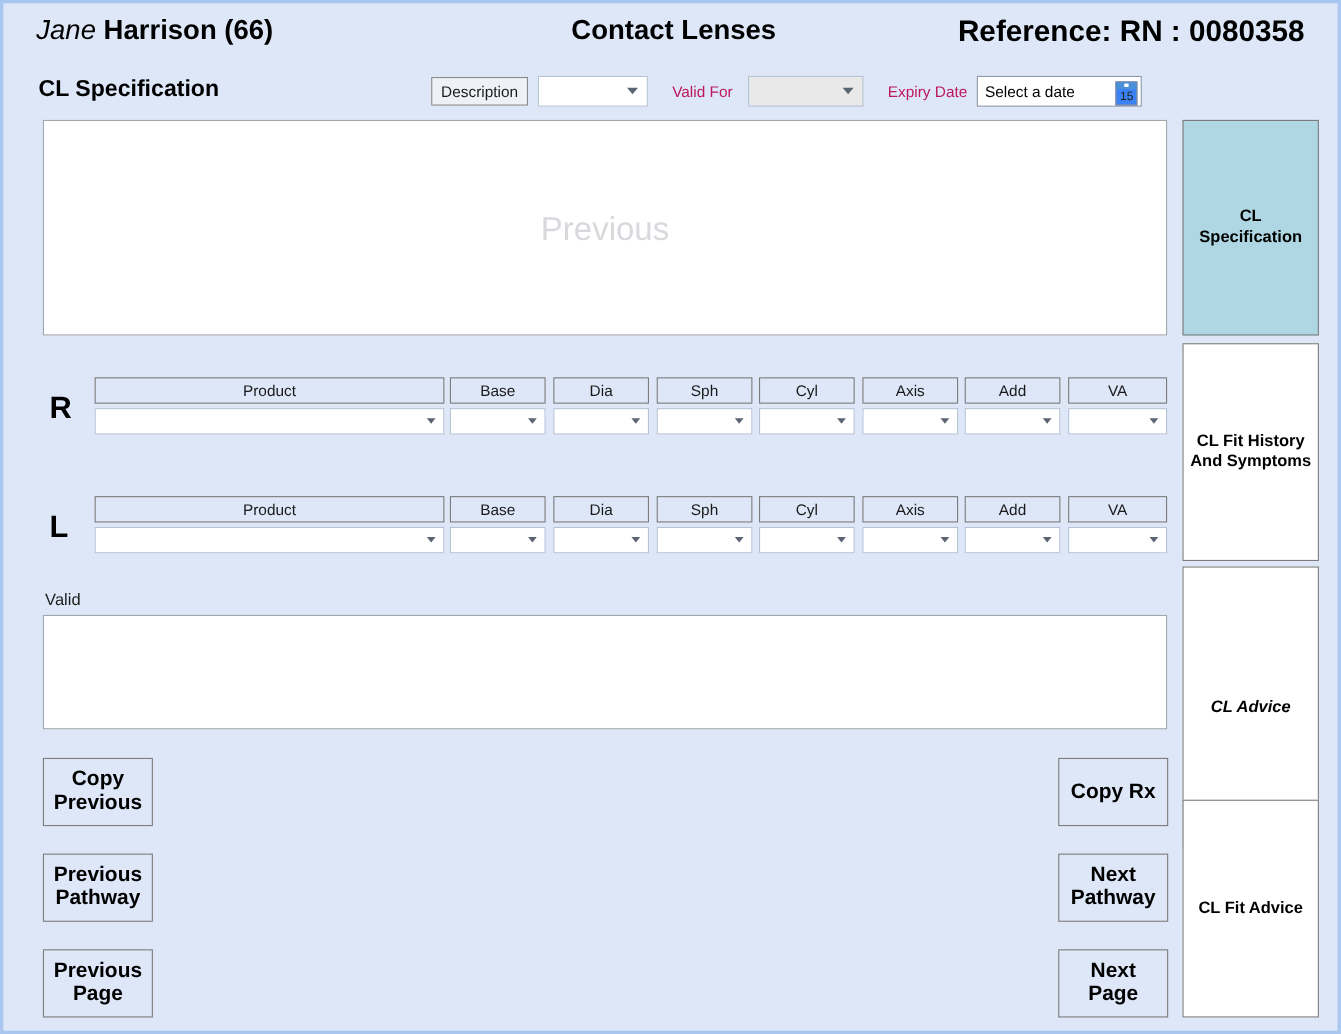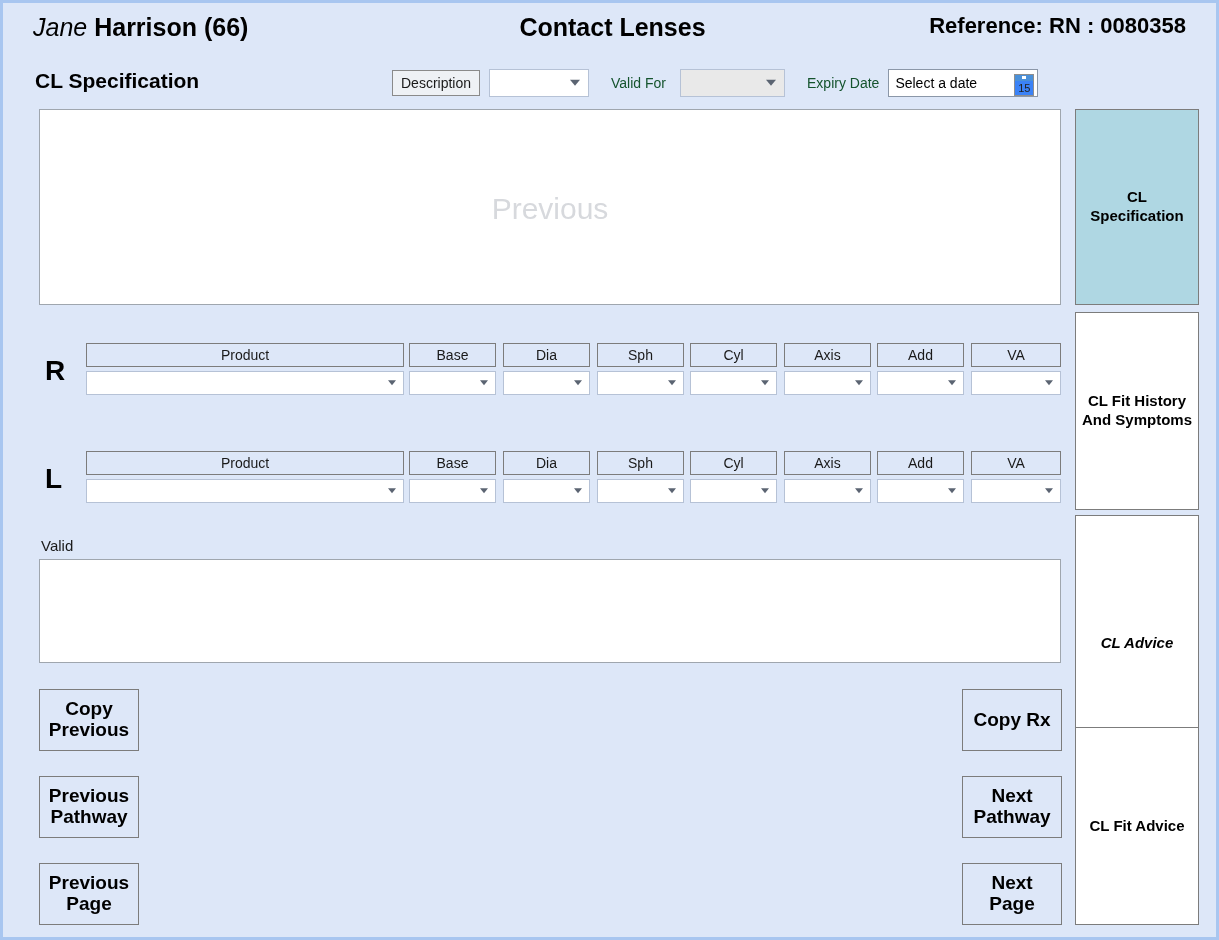--- a/index.html
+++ b/index.html
@@ -48,21 +48,21 @@
     width: 1219px;
     text-align: center;
     font-size: 25px;
     font-weight: bold;
     color: #000;
   }
   .reference {
     position: absolute;
     right: 36px;
     top: 0;
-    font-size: 22px;
+    font-size: 27px;
     font-weight: bold;
     color: #000;
     white-space: nowrap;
   }
 
   
   .section-title {
     position: absolute;
     left: 32px;
     top: 66px;
@@ -116,21 +116,21 @@
   }
   .sel .selval {
     position: absolute;
     left: 6px;
     top: 4px;
     font-size: 14px;
     color: #111;
   }
   .tb-label {
     font-size: 14px;
-    color: #14532d;
+    color: #be185d;
     white-space: nowrap;
   }
   .datebox {
     position: relative;
     box-sizing: border-box;
     width: 150px;
     height: 28px;
     background: #ffffff;
     border: 1px solid #8b97a8;
     display: inline-block;

